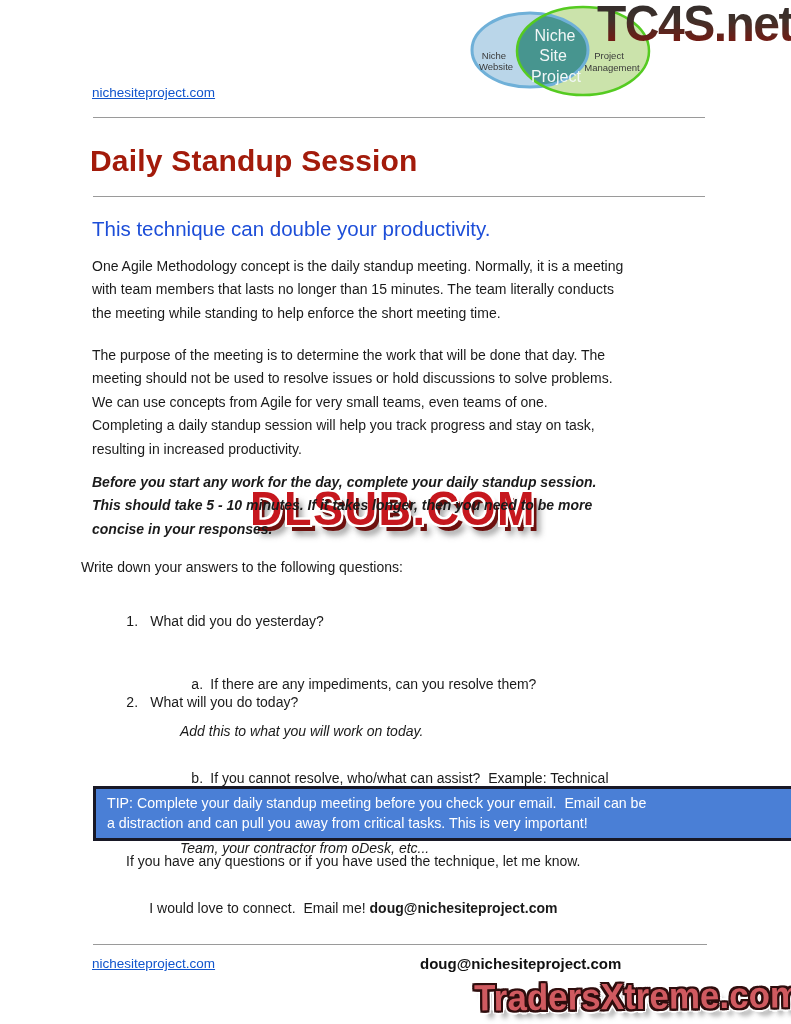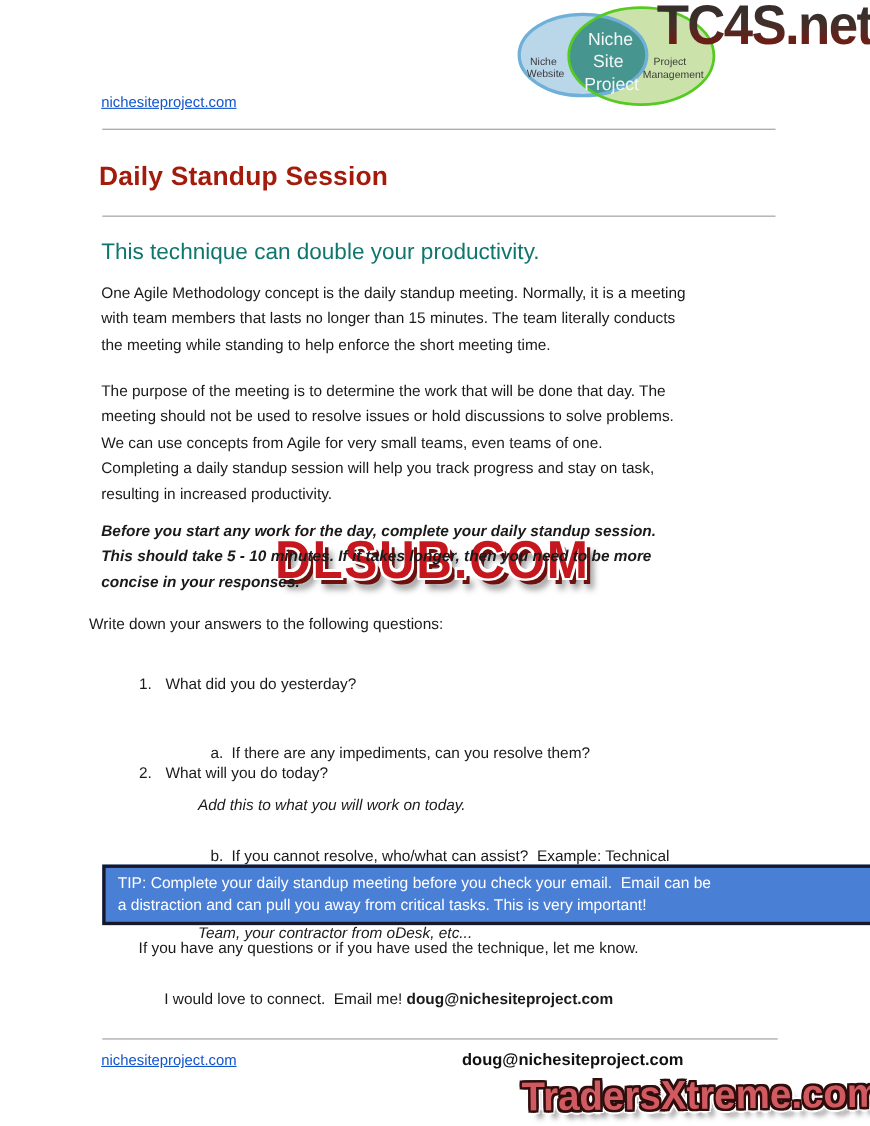--- a/index.html
+++ b/index.html
@@ -12,24 +12,24 @@
   .abs { position:absolute; }
   .tl { white-space:pre; }                 
   .rule { position:absolute; height:1px; background:#9a9a9a; }
 
   
   .site-link { font-size:13.5px; color:#1155cc; text-decoration:underline; cursor:pointer; }
 
   #header-link { left:92px; top:85px; }
   #rule-top    { left:93px; top:117px; width:612px; }
 
-  #page-title  { left:90px; top:142px; font-size:24px; font-weight:600; letter-spacing:.2px; line-height:38px; }
+  #page-title  { left:90px; top:142px; font-size:30px; font-weight:600; letter-spacing:.2px; line-height:38px; }
   #rule-title  { left:93px; top:196px; width:612px; }
 
-  #subtitle    { left:92px; top:215px; font-size:20.5px; line-height:28px; color:#0f766e; }
+  #subtitle    { left:92px; top:215px; font-size:20.5px; line-height:28px; color:#1d4ed8; }
 
   .body-text { font-size:14px; line-height:23.4px; color:#1a1a1a; }
   #para-1 { left:92px; top:255px; }
   #para-2 { left:92px; top:344px; }
   #callout { left:92px; top:471px; font-weight:bold; font-style:italic; }
 
   #q-intro { left:81px; top:556px; }
   #q-list  { left:103px; top:581px; }
   #q-list .q-row { line-height:27px; white-space:pre; }
   .q-marker { display:inline-block; width:24px; }

